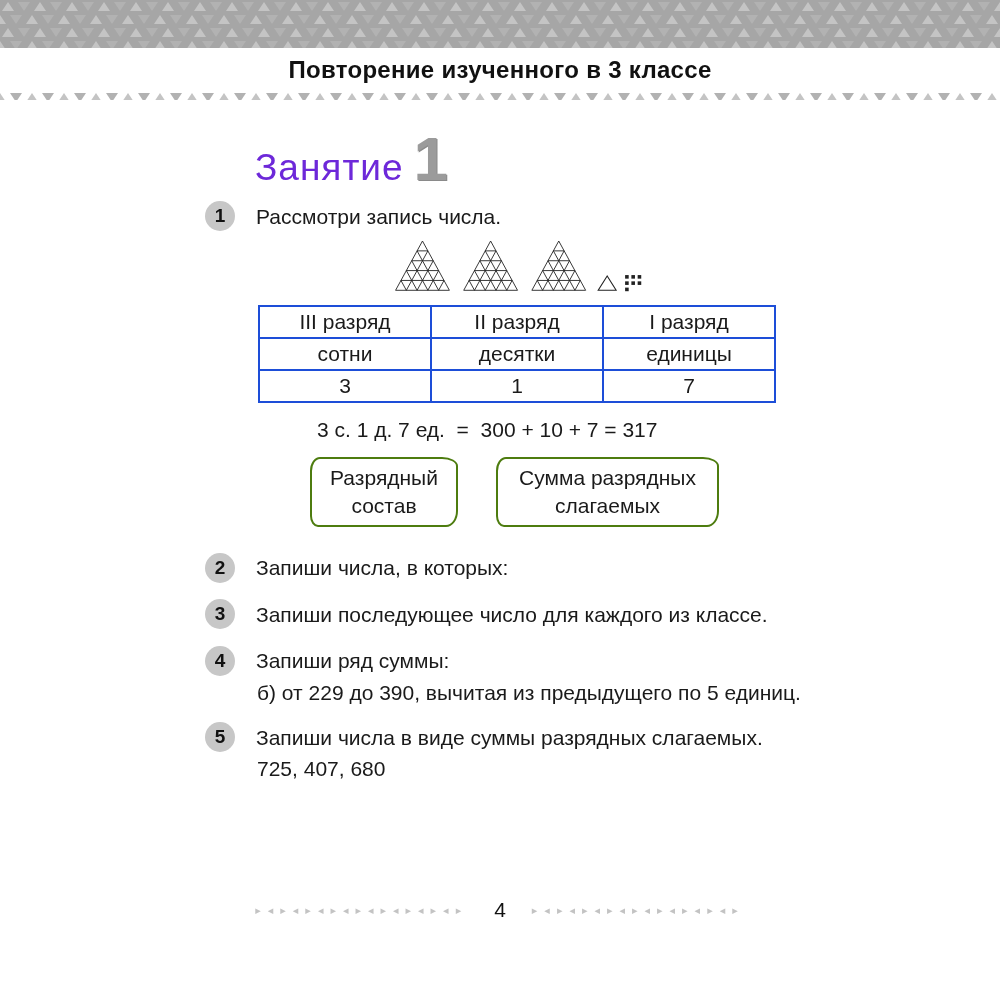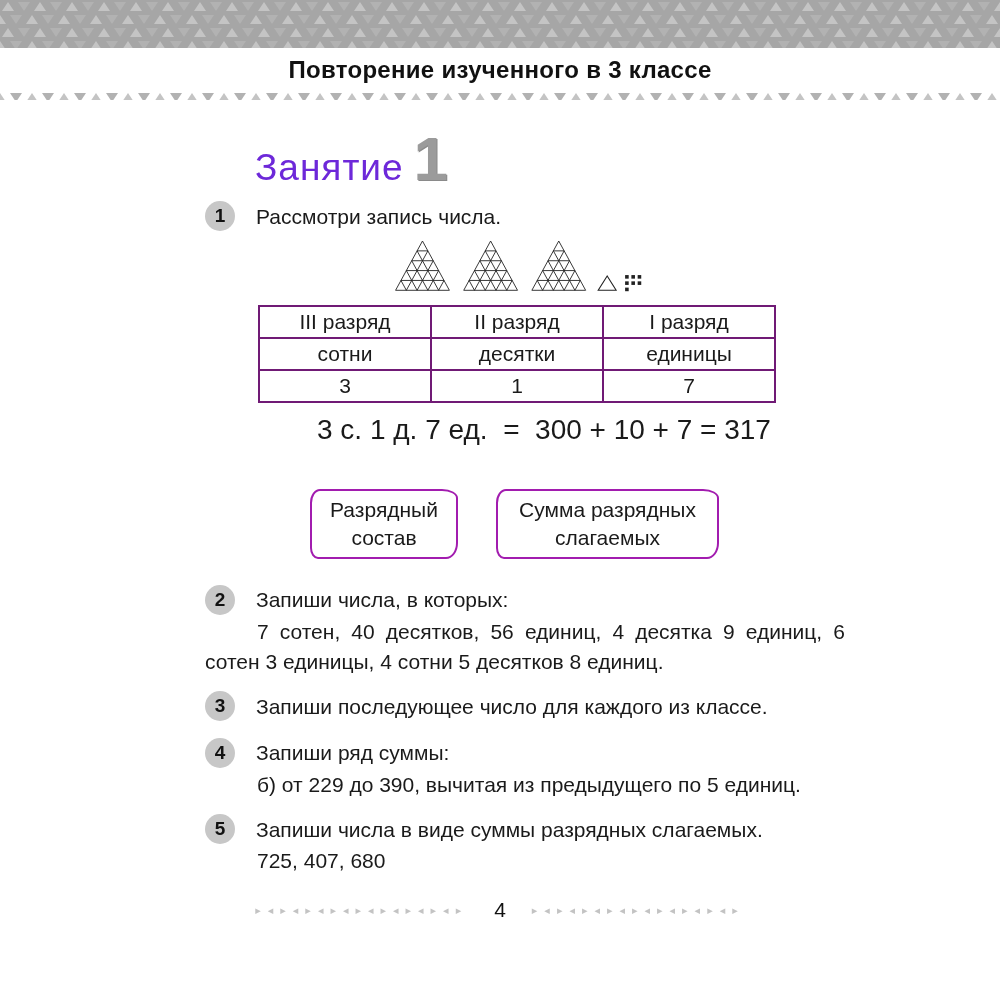--- a/index.html
+++ b/index.html
@@ -38,30 +38,29 @@
     font-weight: bold; font-size: 19px; color: #111;
     margin-right: 21px; vertical-align: middle; position: relative; top: -2px;
   }
   .para { text-indent: 52px; }
   .justify { text-align: justify; }
 
   
   .figure { margin: 8px 0 4px 190px; height: 56px; }
   .pv-table { border-collapse: collapse; margin: 8px 0 12px 53px; }
   .pv-table td {
-    border: 2px solid #701a75; width: 172px; height: 32px;
+    border: 2px solid #1d4ed8; width: 172px; height: 32px;
     text-align: center; font-size: 21px; padding: 0;
   }
-  .equation { margin: 2px 0 12px 112px; font-size: 28px; white-space: pre; }
+  .equation { margin: 2px 0 12px 112px; font-size: 21px; white-space: pre; }
   .boxes { display: flex; gap: 38px; margin: 2px 0 26px 105px; }
   .hand-box {
-    border: 2px solid #a21caf; padding: 5px 12px; text-align: center;
+    border: 2px solid #4d7c0f; padding: 5px 12px; text-align: center;
     font-size: 21px; line-height: 28px;
     border-radius: 10px 16px 12px 8px / 14px 9px 16px 11px;
-    margin-top: 32px;
   }
   .hand-box.b1 { width: 148px; }
   .hand-box.b2 { width: 223px; }
 
   
   .footer {
     position: absolute; top: 898px; left: 0; width: 1000px;
     display: flex; align-items: center; justify-content: center; gap: 26px;
   }
   .deco { color: #c3c3c3; font-size: 11px; letter-spacing: 7px; white-space: nowrap; }
@@ -670,21 +669,20 @@
     <div class="boxes">
       <div class="hand-box b1">Разрядный состав</div>
       <div class="hand-box b2">Сумма разрядных слагаемых</div>
     </div>
   </div>
 
   <div class="task">
     <div>
       <span class="badge">2</span><span>Запиши числа, в которых:</span>
     </div>
-    <div class="para justify">7 сотен, 40 десятков, 56 единиц, 4 десятка 9 единиц, 6 сотен 3 единицы, 4 сотни 5 десятков 8 единиц.</div>
   </div>
 
   <div class="task">
     <div>
       <span class="badge">3</span><span>Запиши последующее число для каждого из классе.</span>
     </div>
   </div>
 
   <div class="task">
     <div>

